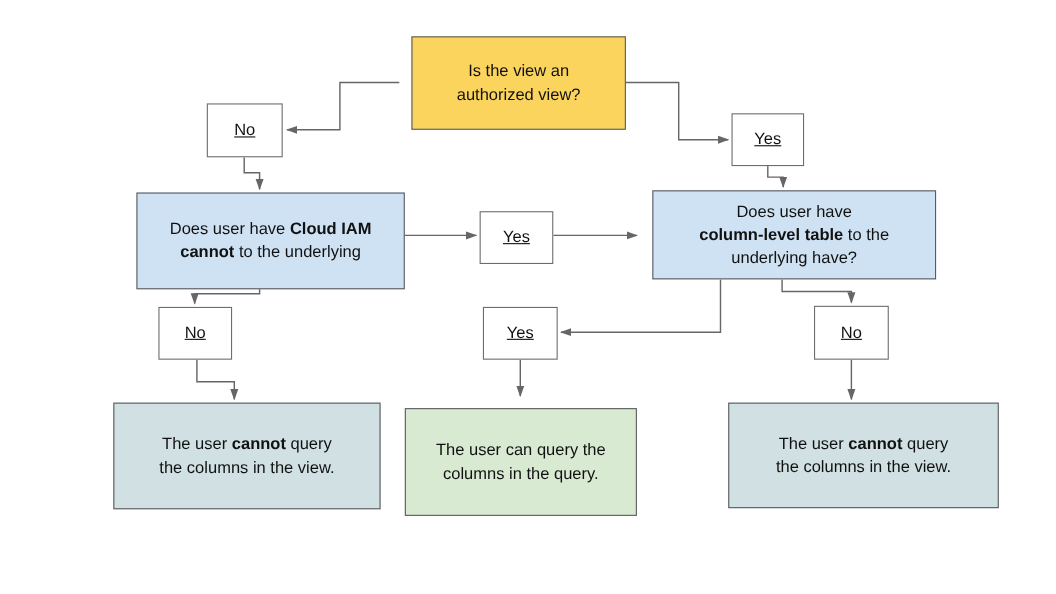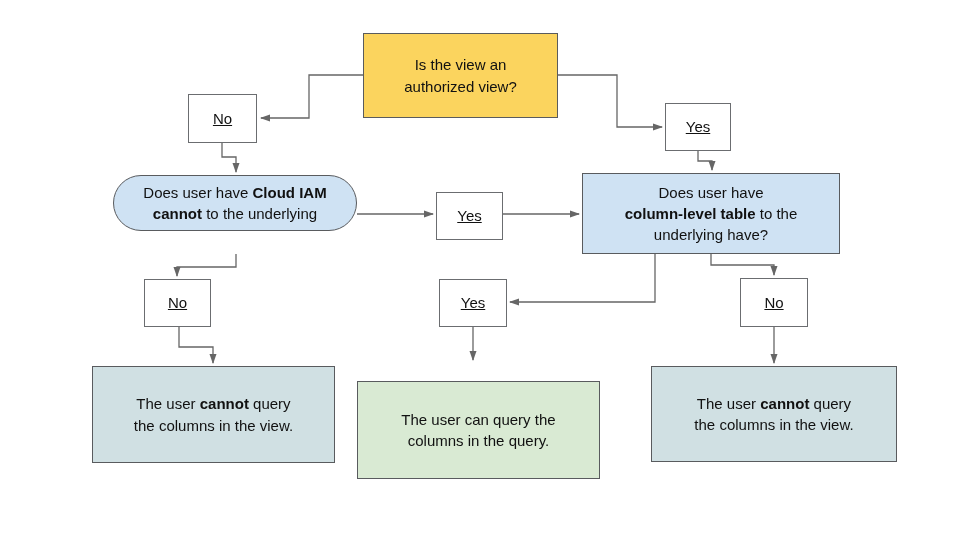--- a/index.html
+++ b/index.html
@@ -27,39 +27,39 @@
     display: flex;
     align-items: center;
     justify-content: center;
     text-align: center;
     color: #111111;
     font-size: 15px;
     line-height: 1.42;
     padding: 4px 8px;
   }
   .node .b { font-weight: 700; }
-  .big { border: 1.5px solid #595b5e; }
+  .big { border: 1.5px solid #595b5e; margin-left: 11px; }
   .small {
     border: 1px solid #6b6d70;
     background: #ffffff;
     font-size: 15px;
     text-decoration: underline;
   }
   
   #n-start        { left: 363px; top: 33px;  width: 195px; height: 85px; }
   #n-no-top       { left: 188px; top: 94px;  width: 69px;  height: 49px; }
   #n-yes-top      { left: 665px; top: 103px; width: 66px;  height: 48px; }
-  #n-iam          { left: 113px; top: 175px; width: 244px; height: 56px; border-radius: 28px; }
+  #n-iam          { left: 113px; top: 175px; width: 244px; height: 88px; }
   #n-yes-mid      { left: 436px; top: 192px; width: 67px;  height: 48px; }
   #n-col          { left: 582px; top: 173px; width: 258px; height: 81px; }
   #n-no-left      { left: 144px; top: 279px; width: 67px;  height: 48px; }
   #n-yes-bottom   { left: 439px; top: 279px; width: 68px;  height: 48px; }
   #n-no-right     { left: 740px; top: 278px; width: 68px;  height: 49px; }
   #n-result-left  { left: 92px;  top: 366px; width: 243px; height: 97px; }
-  #n-result-mid   { left: 357px; top: 381px; width: 243px; height: 98px; }
+  #n-result-mid   { left: 357px; top: 371px; width: 211px; height: 98px; }
   #n-result-right { left: 651px; top: 366px; width: 246px; height: 96px; }
 </style>
 </head>
 <body>
 
 <div class="canvas">
 
   <svg class="connectors" viewBox="0 0 960 540" xmlns="http://www.w3.org/2000/svg">
     <defs>
       <marker id="arrow" viewBox="0 0 10 10" refX="9" refY="5" markerWidth="8" markerHeight="8" orient="auto-start-reverse">

